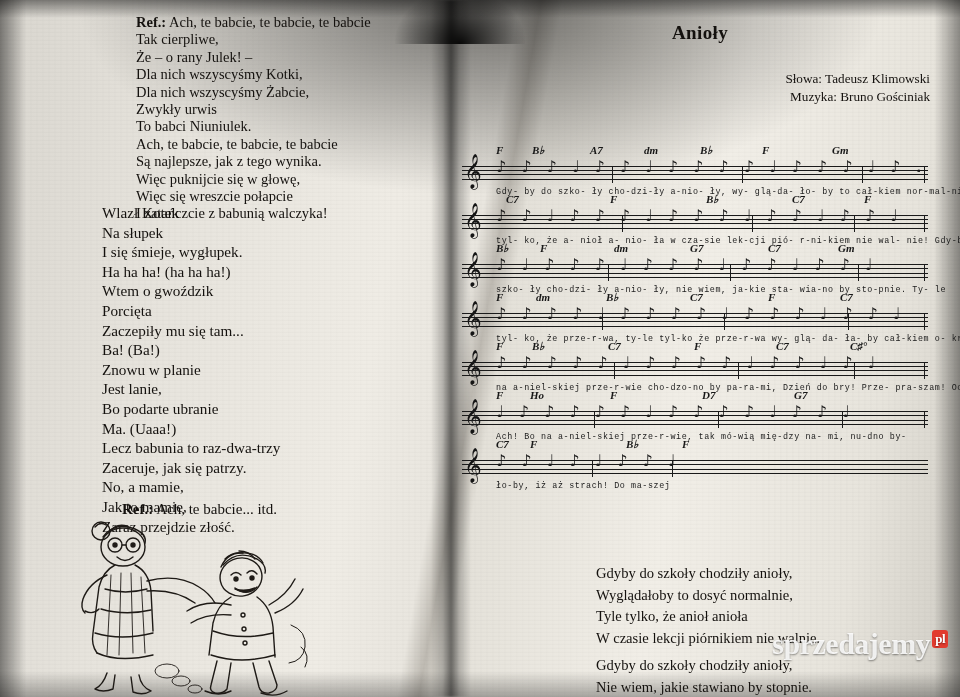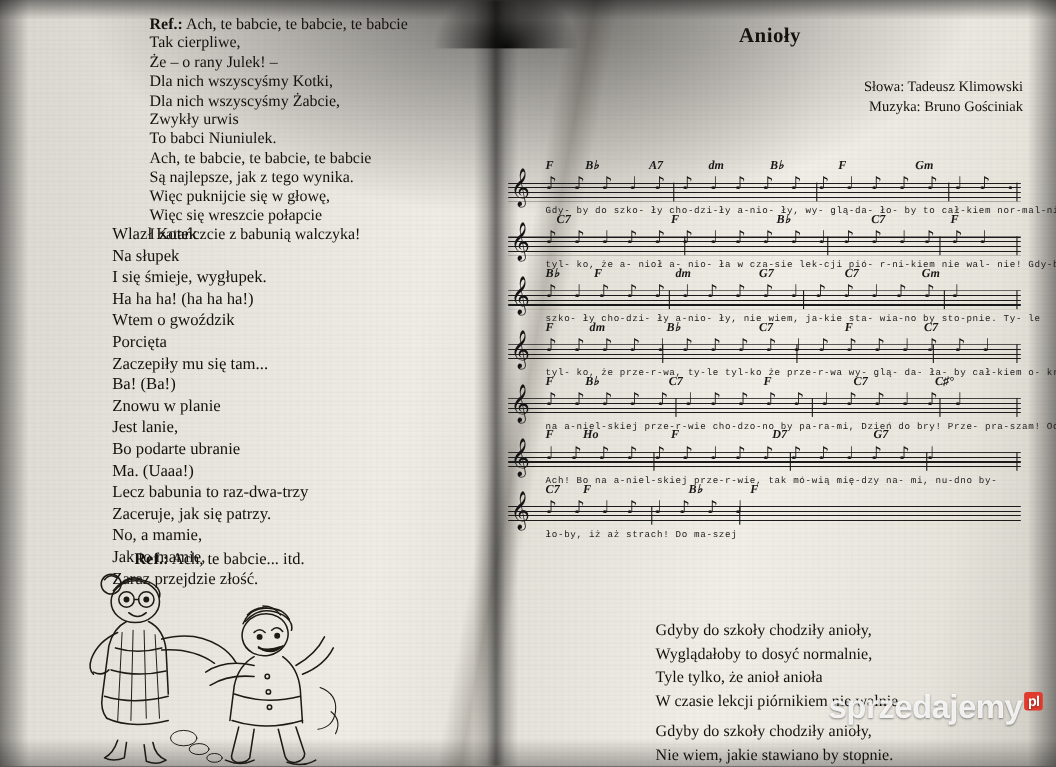--- a/index.html
+++ b/index.html
@@ -164,21 +164,21 @@
     position:absolute; top:6px; width:1px; height:17px; background:#1a1a1a;
   }
 
   
   #cartoon { position: absolute; left: 55px; top: 505px; width: 300px; height: 192px; }
   #cartoon svg { display:block; }
 
   
   #watermark {
     position: absolute; right: 12px; bottom: 36px;
-    font-family: Liberation Sans, sans-serif;
+    font-family: Liberation Serif, serif;
     font-size: 30px;
     font-weight: bold;
     color: rgba(255,255,255,0.88);
     text-shadow: 0 1px 2px rgba(0,0,0,0.45);
     letter-spacing: -0.5px;
   }
   #watermark .dot {
     display: inline-block;
     background: #e23b2e;
     color: #fff;

